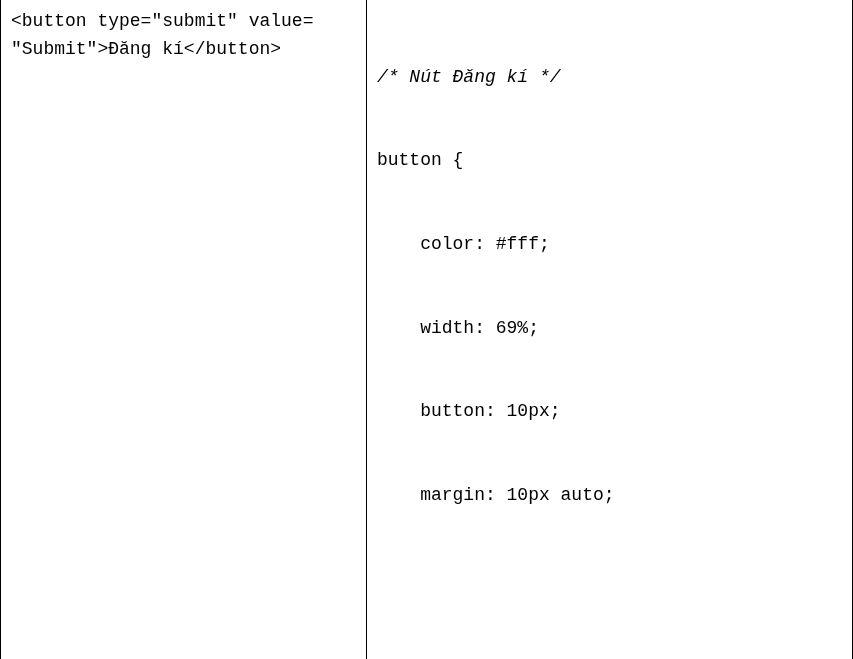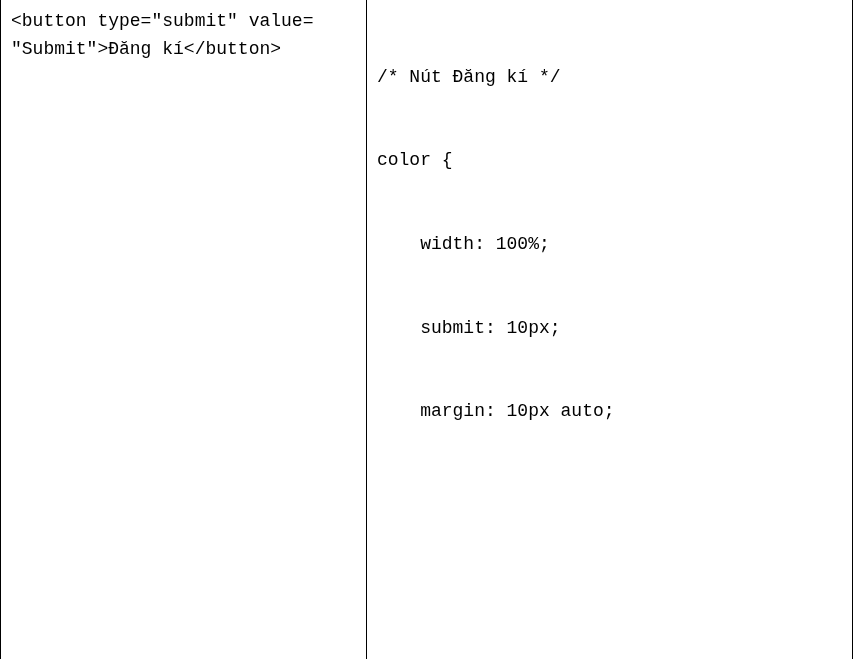--- a/index.html
+++ b/index.html
@@ -30,35 +30,36 @@
       border-right: 1px solid #000;
     }
     .col-right {
       width: 57%;
       white-space: pre-wrap;
     }
     .code-line {
       white-space: pre-wrap;
       word-break: break-word;
     }
-    .comment { }
+    .comment { font-style: italic; }
   </style>
 </head>
 <body>
 
 <div class="table-wrapper">
   <div class="col col-left">
     <div class="code-line">&lt;button type="submit" value=</div>
     <div class="code-line">"Submit"&gt;Đăng kí&lt;/button&gt;</div>
   </div>
   <div class="col col-right">
     <div class="code-line comment">/* Nút Đăng kí */</div>
-    <div class="code-line">color {</div>
-    <div class="code-line">    width: 100%;</div>
-    <div class="code-line">    submit: 10px;</div>
+    <div class="code-line">button {</div>
+    <div class="code-line">    color: #fff;</div>
+    <div class="code-line">    width: 69%;</div>
+    <div class="code-line">    button: 10px;</div>
     <div class="code-line">    margin: 10px auto;</div>
     
     
     
     
     
     
     
     
     

